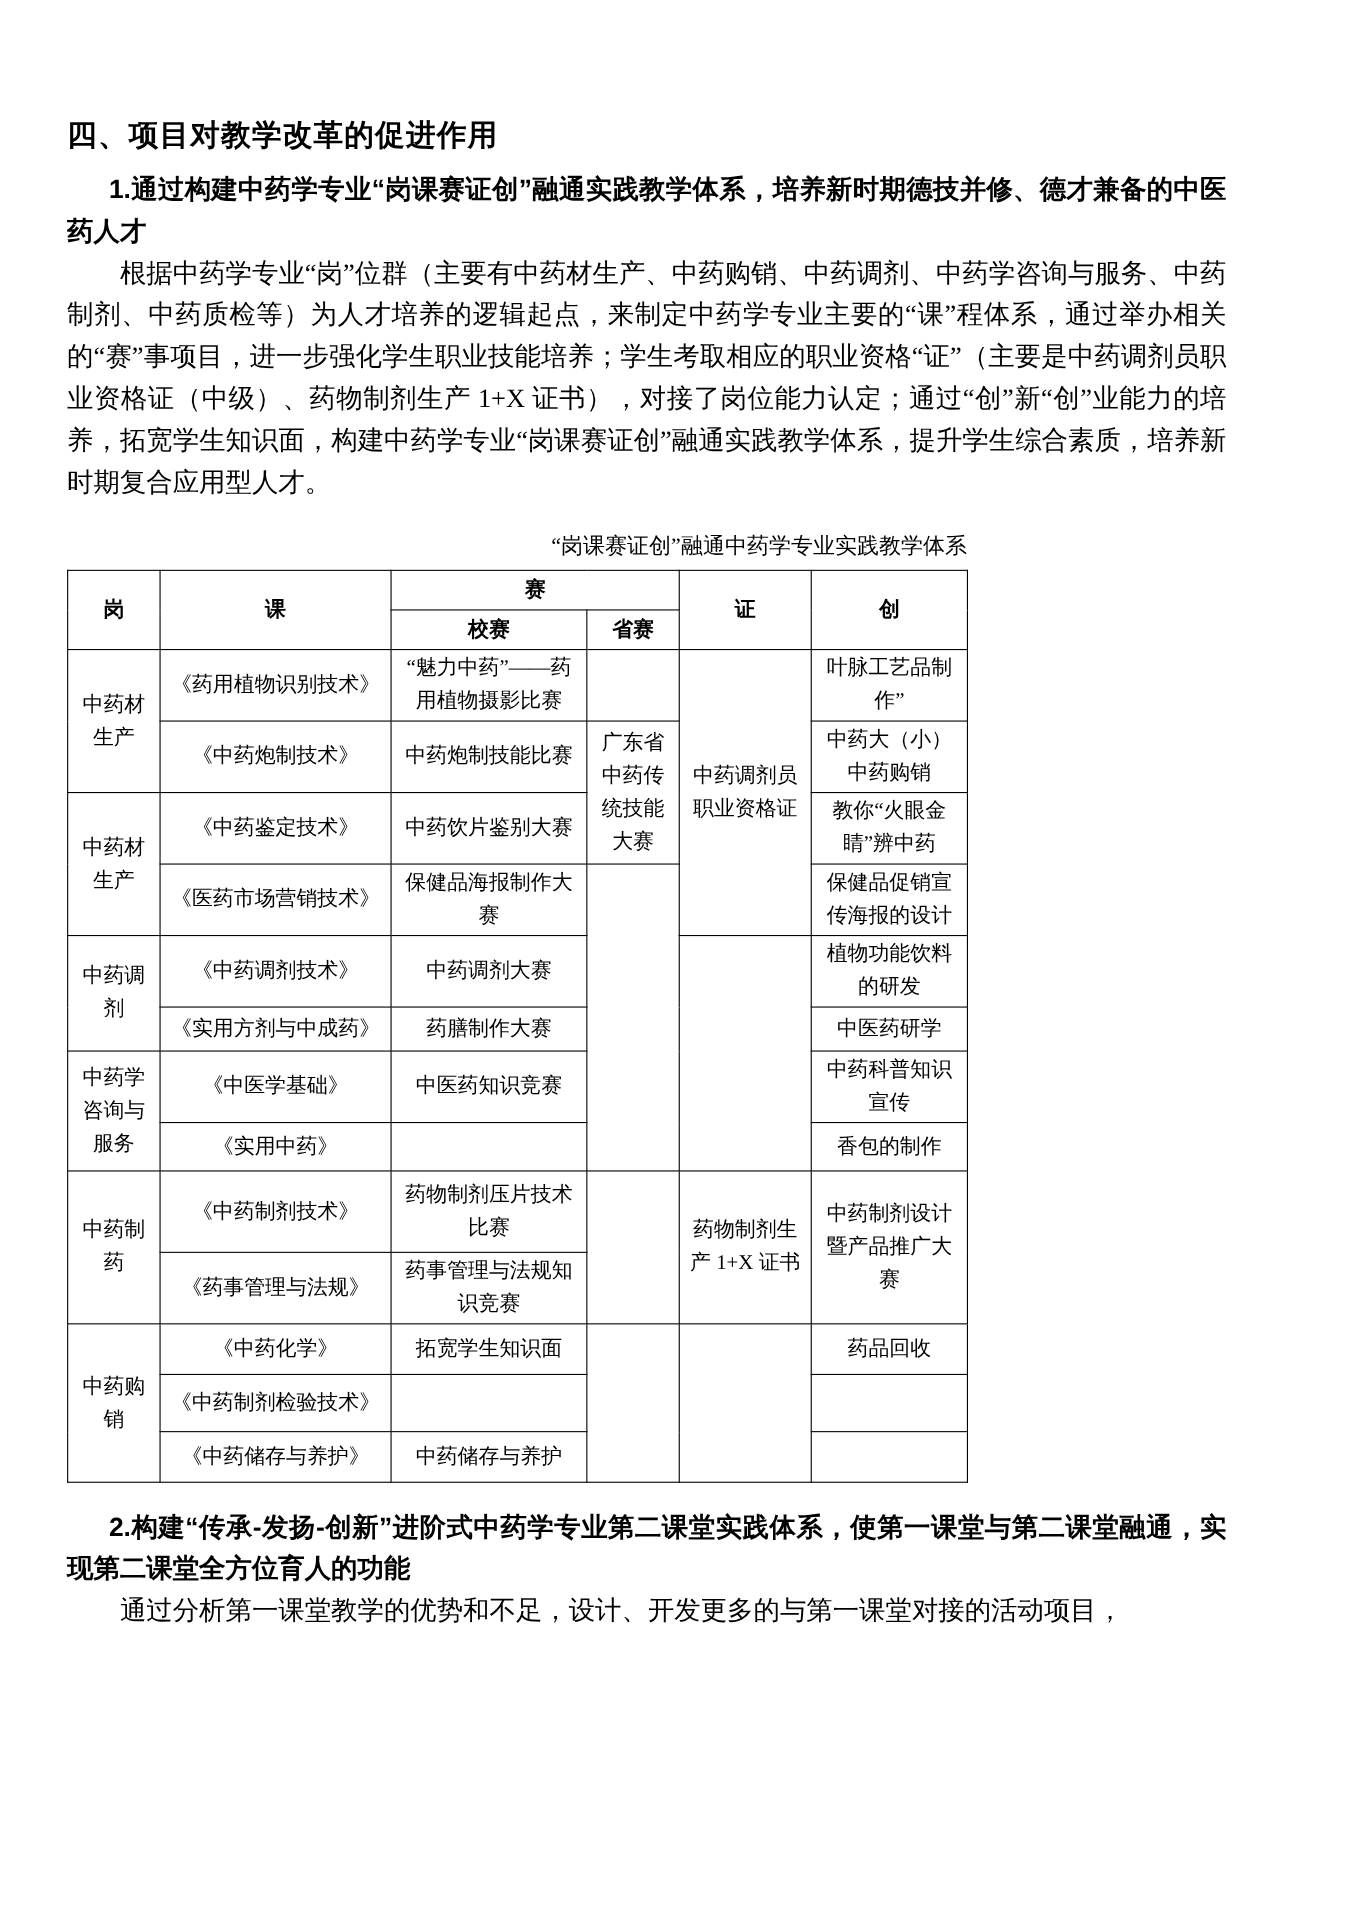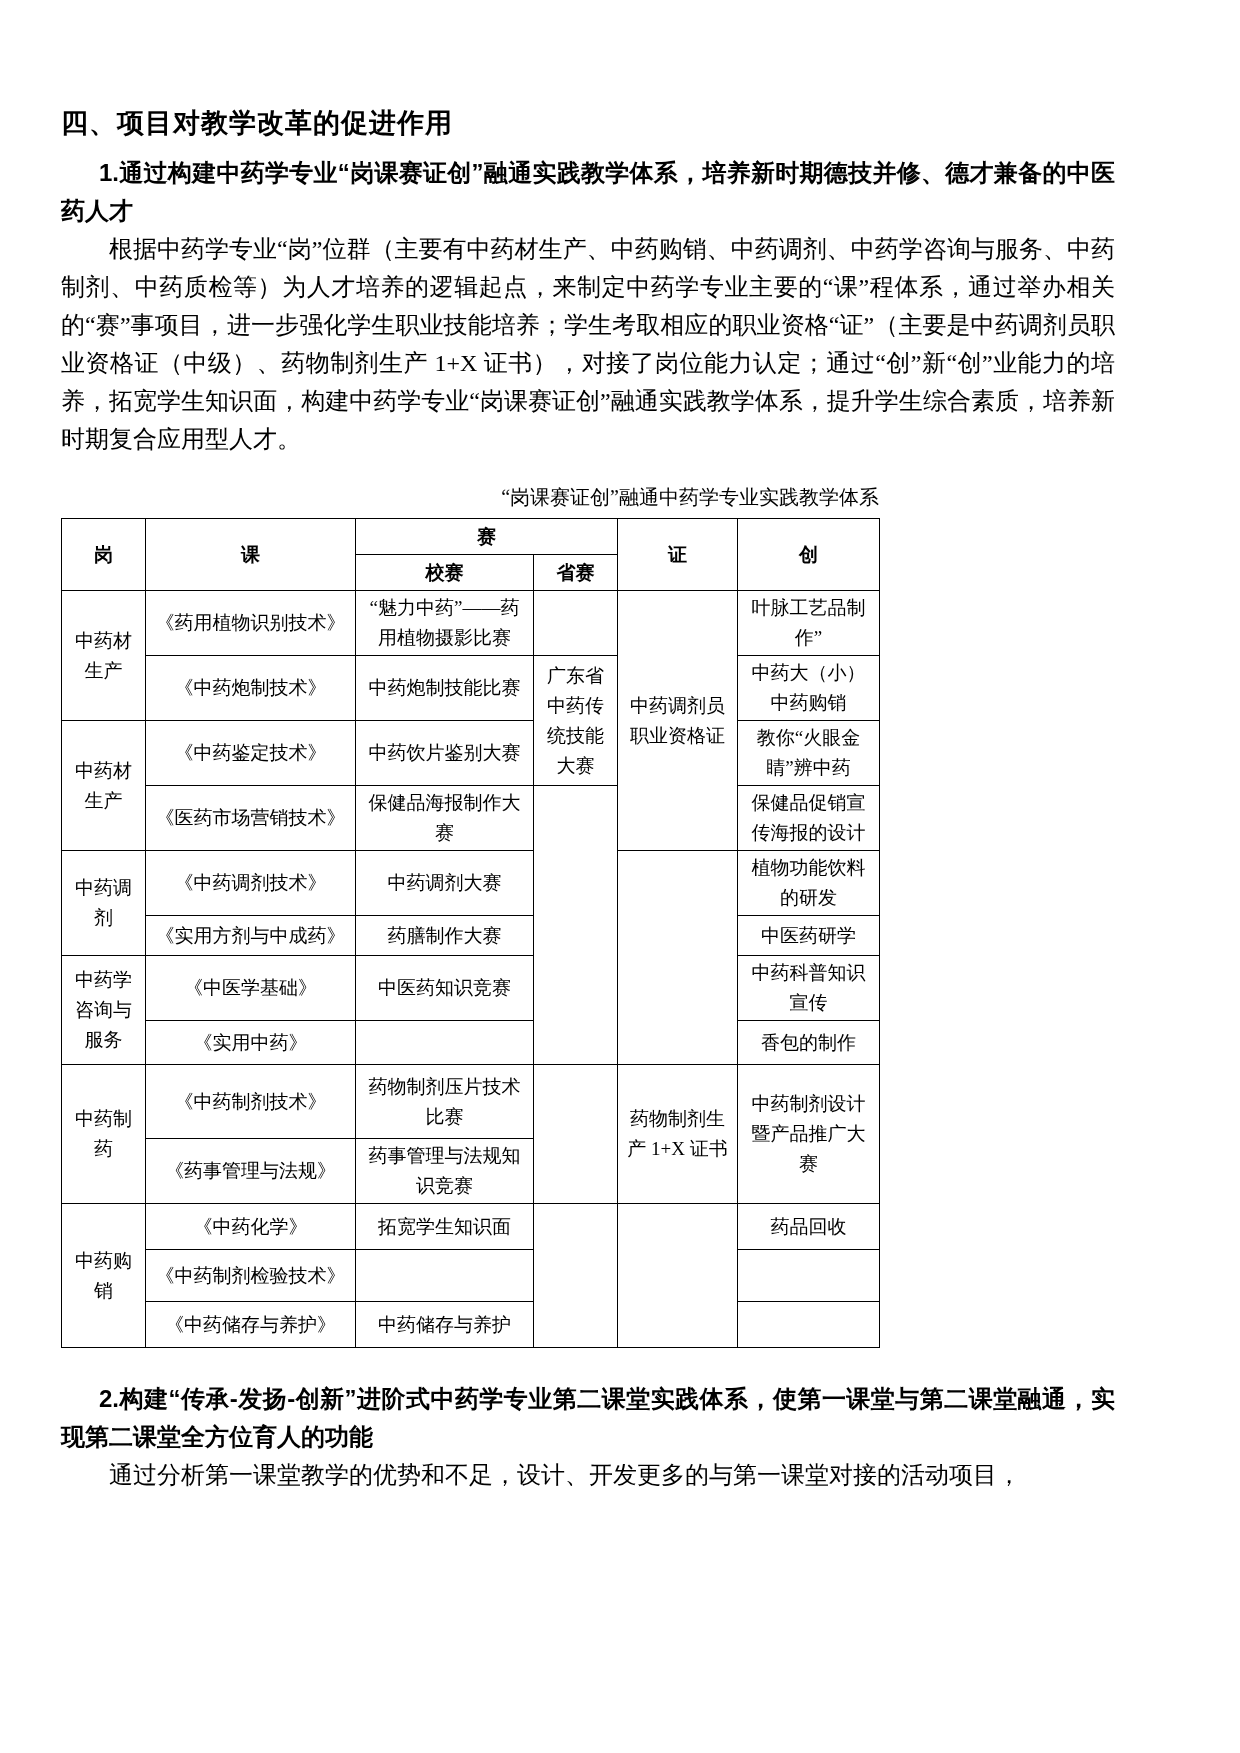--- a/index.html
+++ b/index.html
@@ -53,21 +53,21 @@
     vertical-align:middle;
     padding:2px 5px;
     overflow:hidden;
   }
   table.practice th {
     font-family:"Liberation Sans","DejaVu Sans",sans-serif;
     font-weight:bold;
   }
   th.hv { vertical-align:top; padding-top:4px; }
   td.c-gang { padding:2px 20px; }
-  .mt-sec { margin-top:32px; }
+  .mt-sec { margin-top:22px; }
 </style>
 </head>
 <body>
 
 <div class="page">
 
   <h1 class="section-title">四、项目对教学改革的促进作用</h1>
 
   <p class="sub-heading">1.通过构建中药学专业“岗课赛证创”融通实践教学体系，培养新时期德技并修、德才兼备的中医药人才</p>
 

